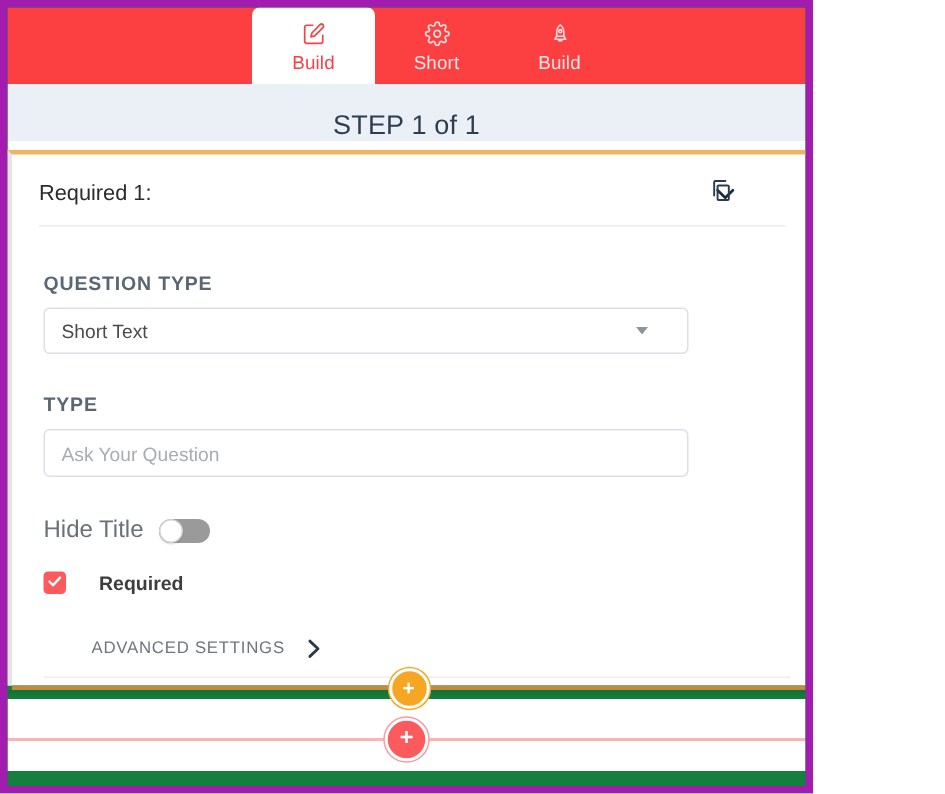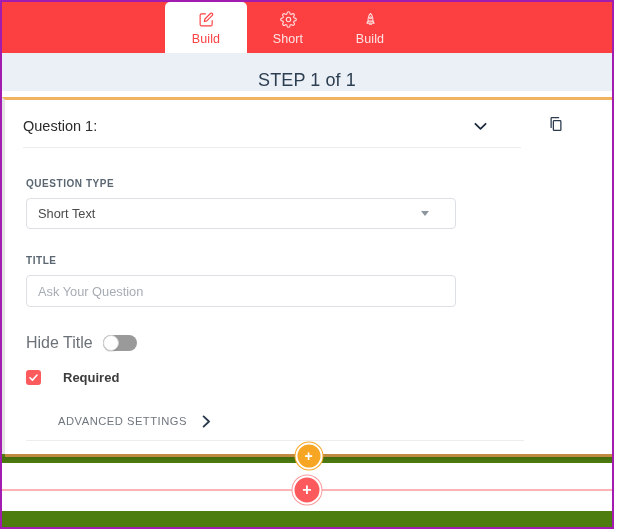--- a/index.html
+++ b/index.html
@@ -8,25 +8,25 @@
     padding: 0;
     background: #ffffff;
   }
   body {
     font-family: "Liberation Sans", sans-serif;
     -webkit-font-smoothing: antialiased;
   }
 
   #app {
     position: relative;
-    width: 614px;
+    width: 542px;
     height: 529px;
     box-sizing: border-box;
-    border: 2px solid #a21caf;
-    background: #4d7c0f;
+    border: 5px solid #a21caf;
+    background: #15803d;
     overflow: hidden;
   }
 
   
   .tabbar {
     position: relative;
     height: 51px;
     background: #fc4042;
     display: flex;
     align-items: flex-end;
@@ -135,21 +135,21 @@
     display: flex;
     align-items: center;
     justify-content: center;
   }
 
   .qbody {
     padding: 0 0 0 21px;
   }
 
   .field-label {
-    font-size: 10px;
+    font-size: 13px;
     letter-spacing: .55px;
     color: #5a6672;
     font-weight: bold;
     margin-top: 30px;
     margin-bottom: 9px;
   }
   .field-label.t2 { margin-top: 26px; }
 
   .select-box {
     width: 430px;
@@ -378,21 +378,21 @@
   <div class="stepbar">
     <span>STEP 1 of 1</span>
   </div>
 
   <div class="gapbar"></div>
 
   <div class="qcard">
 
     <div class="qhead">
       <div class="qhead-inner">
-        <span class="qtitle">Question 1:</span>
+        <span class="qtitle">Required 1:</span>
         <span class="chevron-down">
           <svg width="13" height="9" viewBox="0 0 14 9" fill="none" stroke="#1b2a3d" stroke-width="1.9" stroke-linecap="round" stroke-linejoin="round">
             <path d="M1.5 1.6L7 7 12.5 1.6"></path>
           </svg>
         </span>
       </div>
 
       <div class="copy-btn">
         <span>
           <svg width="18" height="18" viewBox="0 0 24 24" fill="none" stroke="#2b3a4d" stroke-width="1.7" stroke-linecap="round" stroke-linejoin="round">
@@ -406,21 +406,21 @@
     <div class="qbody">
 
       
       <div class="field-label">QUESTION TYPE</div>
       <div class="select-box">
         <span class="select-value">Short Text</span>
         <span class="caret"></span>
       </div>
 
       
-      <div class="field-label t2">TITLE</div>
+      <div class="field-label t2">TYPE</div>
       <input class="text-input" type="text" placeholder="Ask Your Question" style="">
 
       
       <div class="row-hide">
         <span class="lbl">Hide Title</span>
         <span class="toggle">
           <span class="knob"></span>
         </span>
       </div>
 

